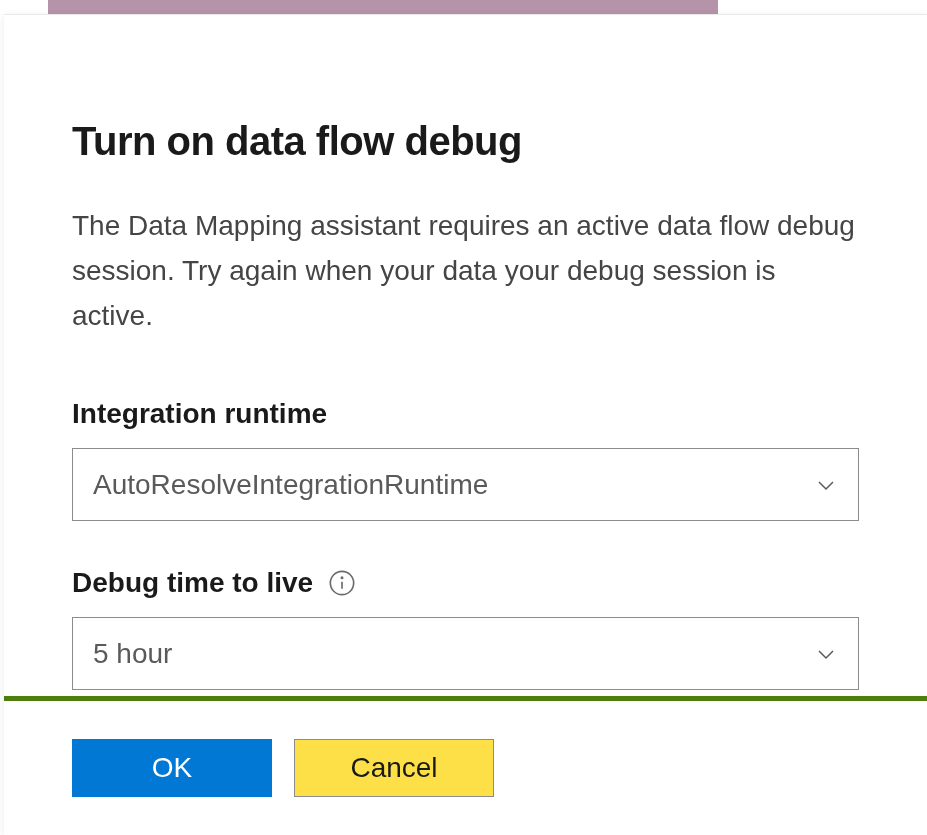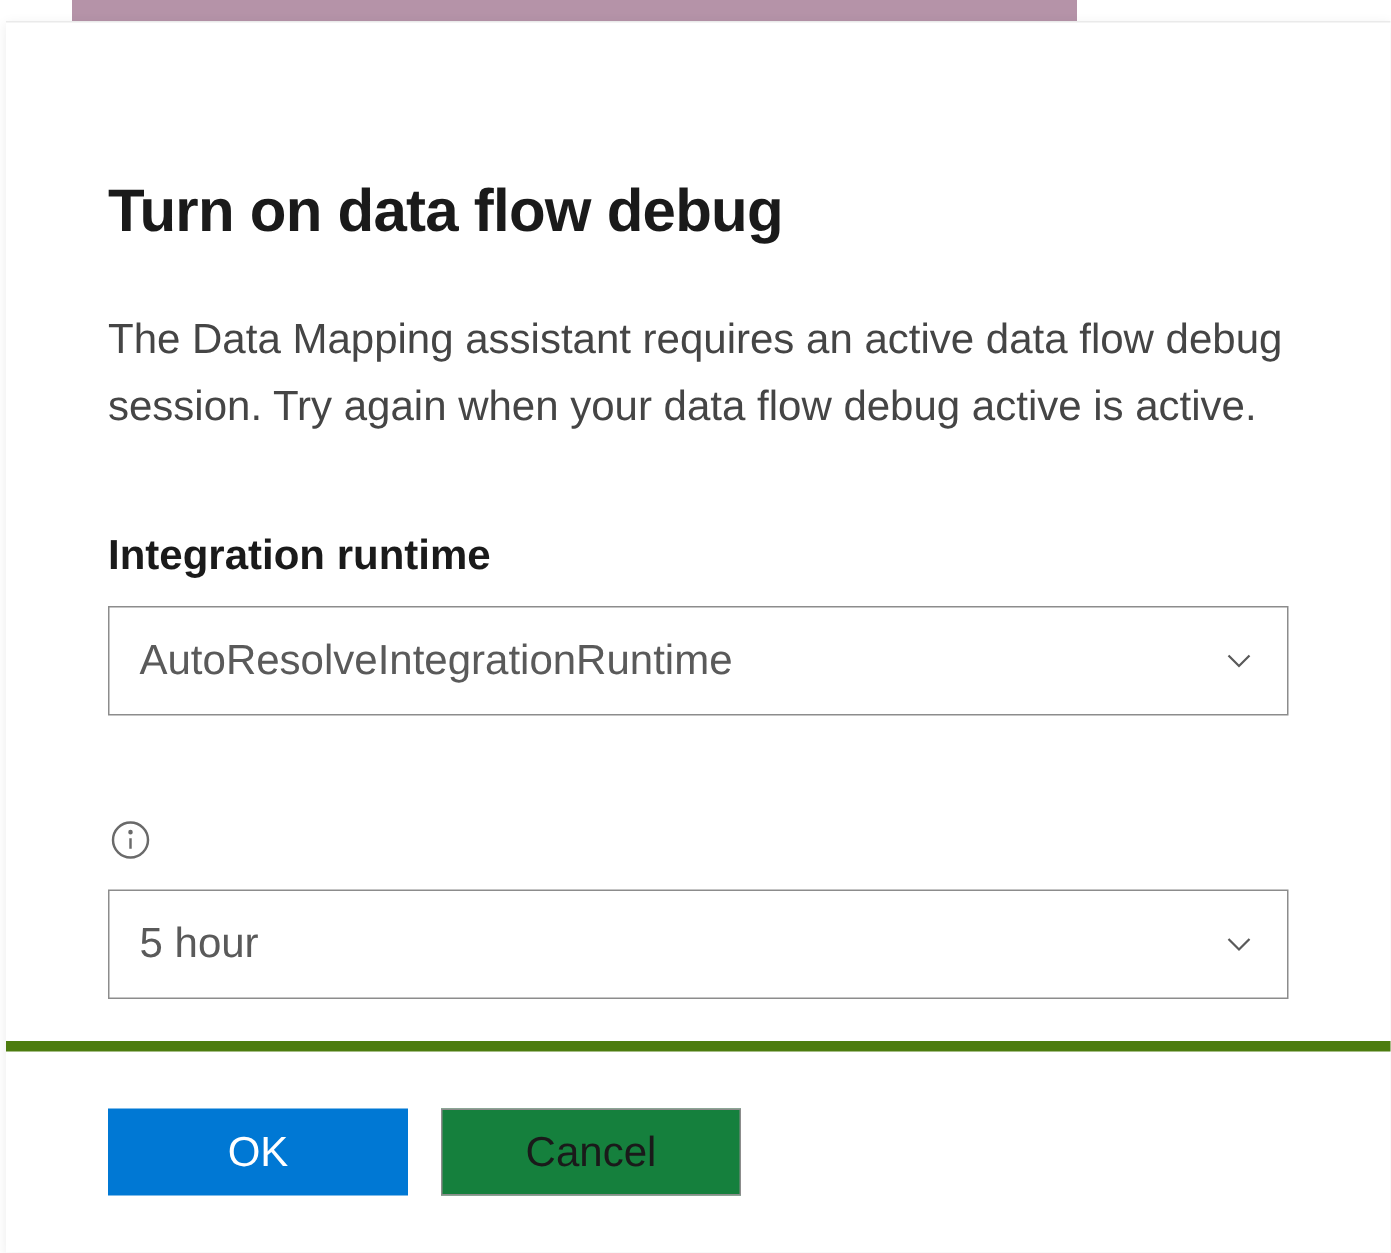--- a/index.html
+++ b/index.html
@@ -44,21 +44,21 @@
       margin-top: 24px;
     }
     .dialog-description {
       font-size: 28px;
       font-weight: 400;
       color: #454545;
       line-height: 1.6;
       margin-bottom: 60px;
     }
     .form-group {
-      margin-bottom: 68px;
+      margin-bottom: 46px;
     }
     .form-label {
       font-size: 28px;
       font-weight: 600;
       color: #1a1a1a;
       display: flex;
       align-items: center;
       gap: 14px;
       margin-bottom: 18px;
     }
@@ -96,72 +96,73 @@
     }
     .chevron-icon svg {
       width: 24px;
       height: 24px;
     }
     .dialog-footer {
       position: absolute;
       bottom: 0;
       left: 0;
       right: 0;
-      border-top: 7px solid #4d7c0f;
+      border-top: 5px solid #4d7c0f;
       padding: 38px 0 38px 68px;
       display: flex;
       gap: 22px;
     }
     .btn {
       min-width: 200px;
       height: 58px;
       font-size: 28px;
       font-weight: 400;
       cursor: pointer;
       border: none;
       display: inline-flex;
       align-items: center;
       justify-content: center;
     }
     .btn-primary {
       background: #0078d4;
       color: #ffffff;
     }
     .btn-secondary {
-      background: #15803d;
+      background: #fde047;
       color: #1a1a1a;
       border: 1px solid #8c8c8c;
     }
   </style>
 </head>
 <body>
 
 <div class="progress-bar"></div>
 
 <div class="dialog">
   <div class="dialog-content">
     <h1 class="dialog-title">Turn on data flow debug</h1>
-    <p class="dialog-description">The Data Mapping assistant requires an active data flow debug session. Try again when your data flow debug active is active.</p>
+    <p class="dialog-description">The Data Mapping assistant requires an active data flow debug session. Try again when your data your debug session is active.</p>
 
     <div class="form-group">
       <div class="form-label">
         <span>Integration runtime</span>
       </div>
       <div class="dropdown">
         <span class="dropdown-value">AutoResolveIntegrationRuntime</span>
         <span class="chevron-icon">
           <svg viewBox="0 0 24 24" fill="none" stroke="#5a5a5a" stroke-width="1.5">
             <polyline points="5 9 12 16 19 9"></polyline>
           </svg>
         </span>
       </div>
     </div>
 
     <div class="form-group">
       <div class="form-label">
+        <span>Debug time to live</span>
         <span class="info-icon">
           <svg viewBox="0 0 24 24" fill="none" stroke="#6a6a6a" stroke-width="1.4">
             <circle cx="12" cy="12" r="10"></circle>
             <line x1="12" y1="11" x2="12" y2="17"></line>
             <circle cx="12" cy="7.5" r="0.6" fill="#6a6a6a"></circle>
           </svg>
         </span>
       </div>
       <div class="dropdown">
         <span class="dropdown-value">5 hour</span>

